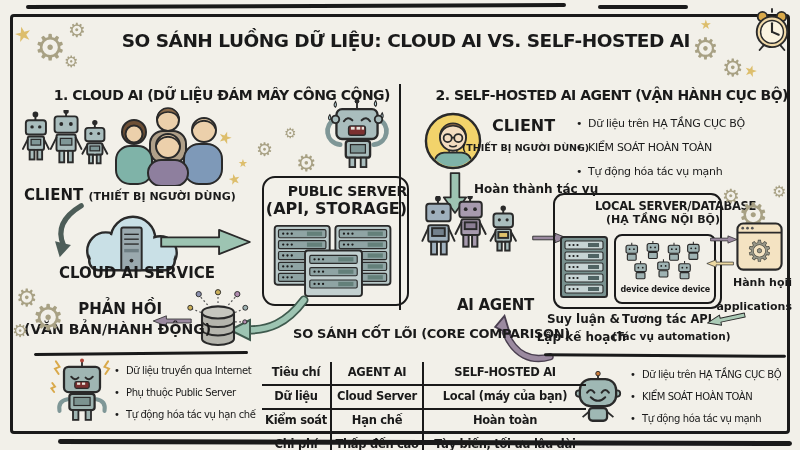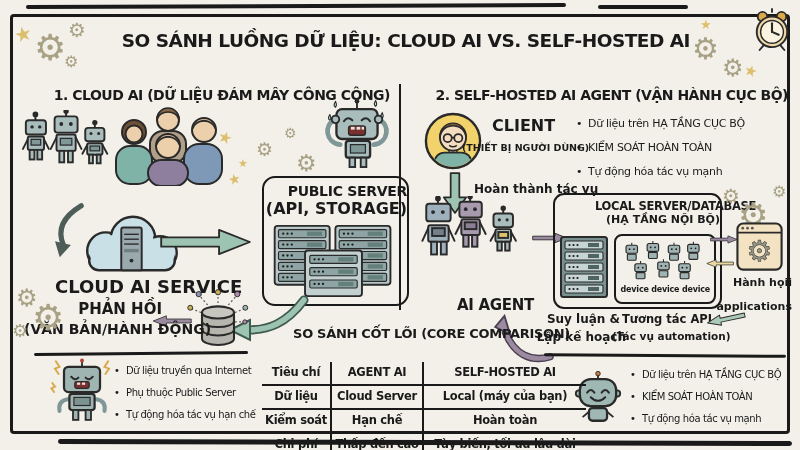--- a/index.html
+++ b/index.html
@@ -145,20 +145,24 @@
         <rect x="33.5" y="33" width="4" height="3"></rect>
         <rect x="39.5" y="33" width="4" height="3"></rect>
         <rect x="45" y="33" width="2.5" height="3"></rect>
       </g>
     <rect x="28" y="48" width="26" height="18" rx="3" fill="#a9bdbd" stroke="#2a2a2a" stroke-width="2.5"></rect>
     <rect x="33" y="52" width="16" height="9" fill="#7f9797" stroke="#2a2a2a" stroke-width="1.3"></rect>
     <rect x="32" y="66" width="6" height="10" fill="#a9bdbd" stroke="#2a2a2a" stroke-width="2"></rect>
     <rect x="44" y="66" width="6" height="10" fill="#a9bdbd" stroke="#2a2a2a" stroke-width="2"></rect>
   </svg>
 
+  <div class="abs t" style="left:24px;top:186px;font-size:15px;">
+    <span>CLIENT</span>
+    <span style="font-size:11px;">(THIẾT BỊ NGƯỜI DÙNG)</span>
+  </div>
 
   <svg class="abs" style="left:46px;top:202px;" width="48" height="58" viewBox="0 0 48 62">
     <path d="M36,4 C16,16 10,30 17,46" stroke="#4d5d58" stroke-width="5.5" fill="none" stroke-linecap="round"></path>
     <polygon points="8,42 25,46 13,59" fill="#4d5d58"></polygon>
   </svg>
 
   <svg class="abs" style="left:76px;top:210px;" width="110" height="72" viewBox="0 0 112 74">
     <g stroke="#2a2a2a" stroke-width="2.5" fill="#c9e0e6">
       <circle cx="30" cy="42" r="19"></circle>
         <circle cx="58" cy="30" r="23"></circle>
@@ -173,21 +177,21 @@
       </g>
     <rect x="46" y="18" width="21" height="44" rx="2" fill="#9aa9ae" stroke="#2a2a2a" stroke-width="2"></rect>
     <g stroke="#2a2a2a" stroke-width="1.4">
         <line x1="49" y1="25" x2="64" y2="25"></line>
         <line x1="49" y1="30" x2="64" y2="30"></line>
         <line x1="49" y1="35" x2="64" y2="35"></line>
       </g>
     <rect x="49" y="40" width="15" height="3.5" fill="#6f7f84"></rect>
     <circle cx="56.5" cy="52" r="2" fill="#2a2a2a"></circle>
   </svg>
-  <div class="abs t ctr" style="left:55px;top:276px;width:160px;font-size:18px;">CLOUD AI SERVICE</div>
+  <div class="abs t ctr" style="left:55px;top:264px;width:160px;font-size:15px;">CLOUD AI SERVICE</div>
 
   <svg class="abs" style="left:156px;top:228px;" width="100" height="28" viewBox="0 0 100 30">
     <path d="M2,10 L64,10 L64,2 L97,15 L64,28 L64,20 L2,20 Z" fill="#9dc4b2" stroke="#2a2a2a" stroke-width="2" stroke-linejoin="round"></path>
   </svg>
 
   <div class="box" style="left:262px;top:176px;width:143px;height:126px;">
     <div class="t ctr" style="margin-top:5px;font-size:14px;letter-spacing:-0.3px;">PUBLIC SERVER</div>
     <div class="t ctr" style="font-size:16px;">(API, STORAGE)</div>
   </div>
   <svg class="abs" style="left:270px;top:224px;" width="127" height="74" viewBox="0 0 128 78">

